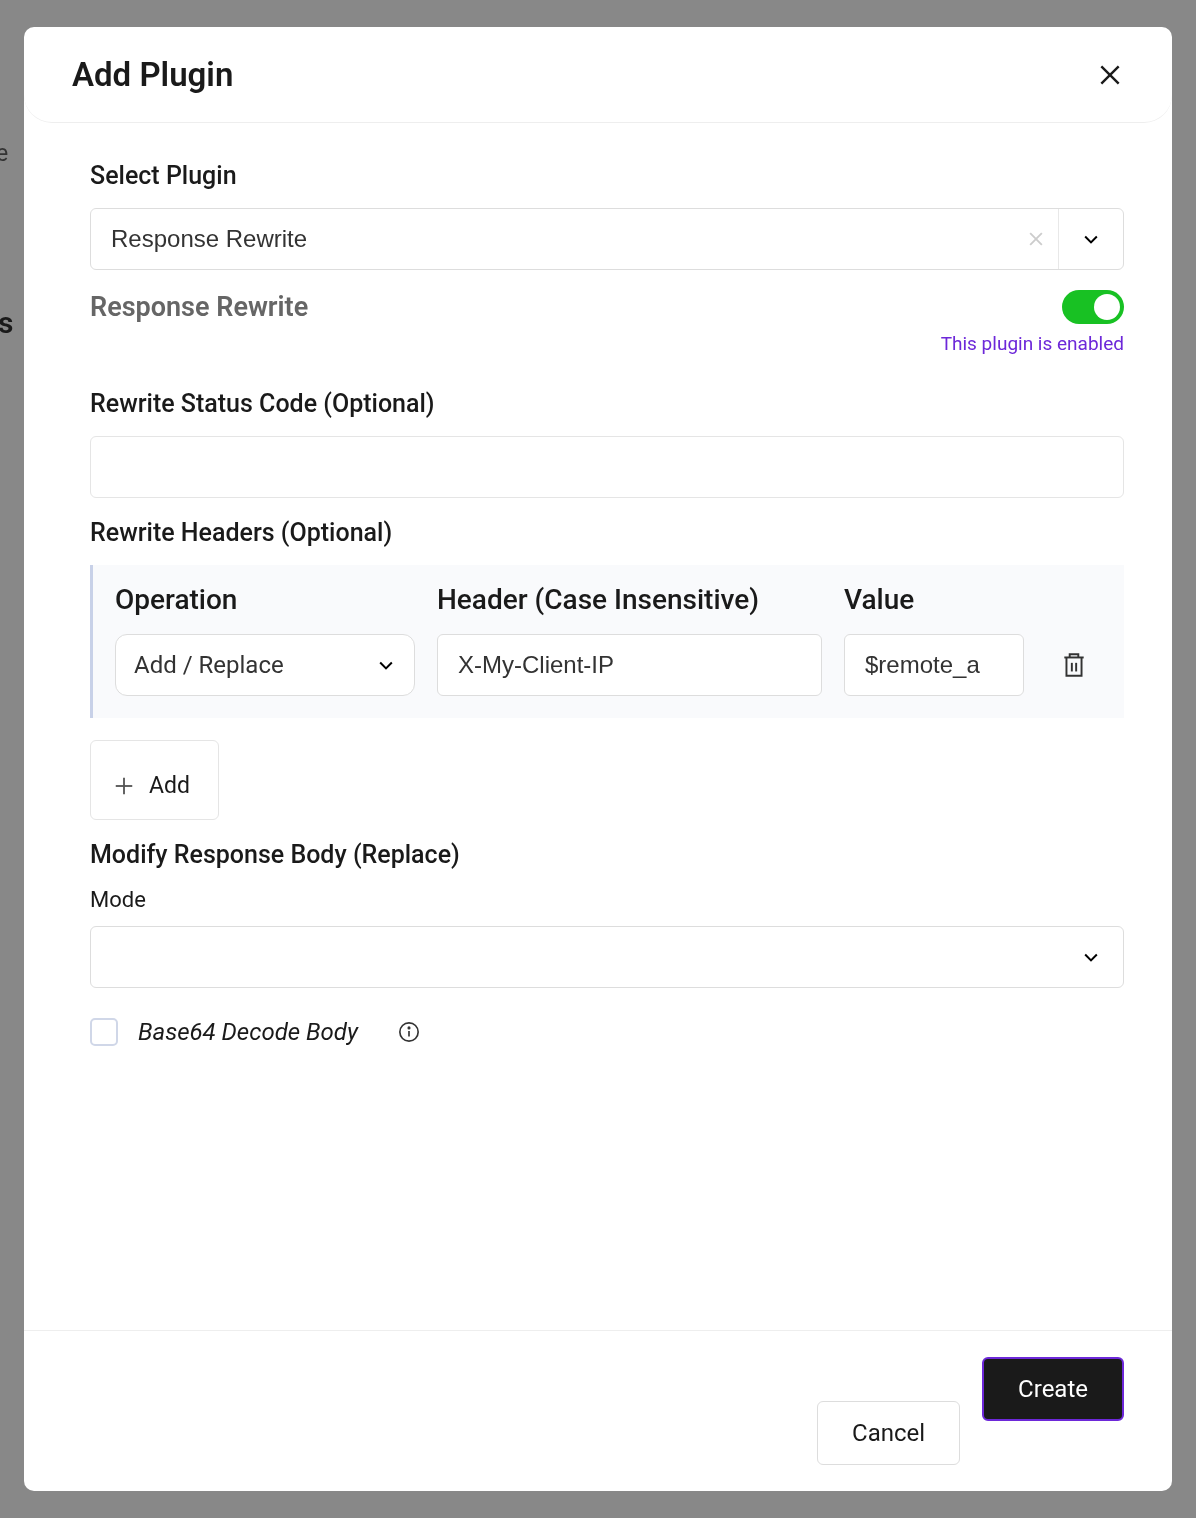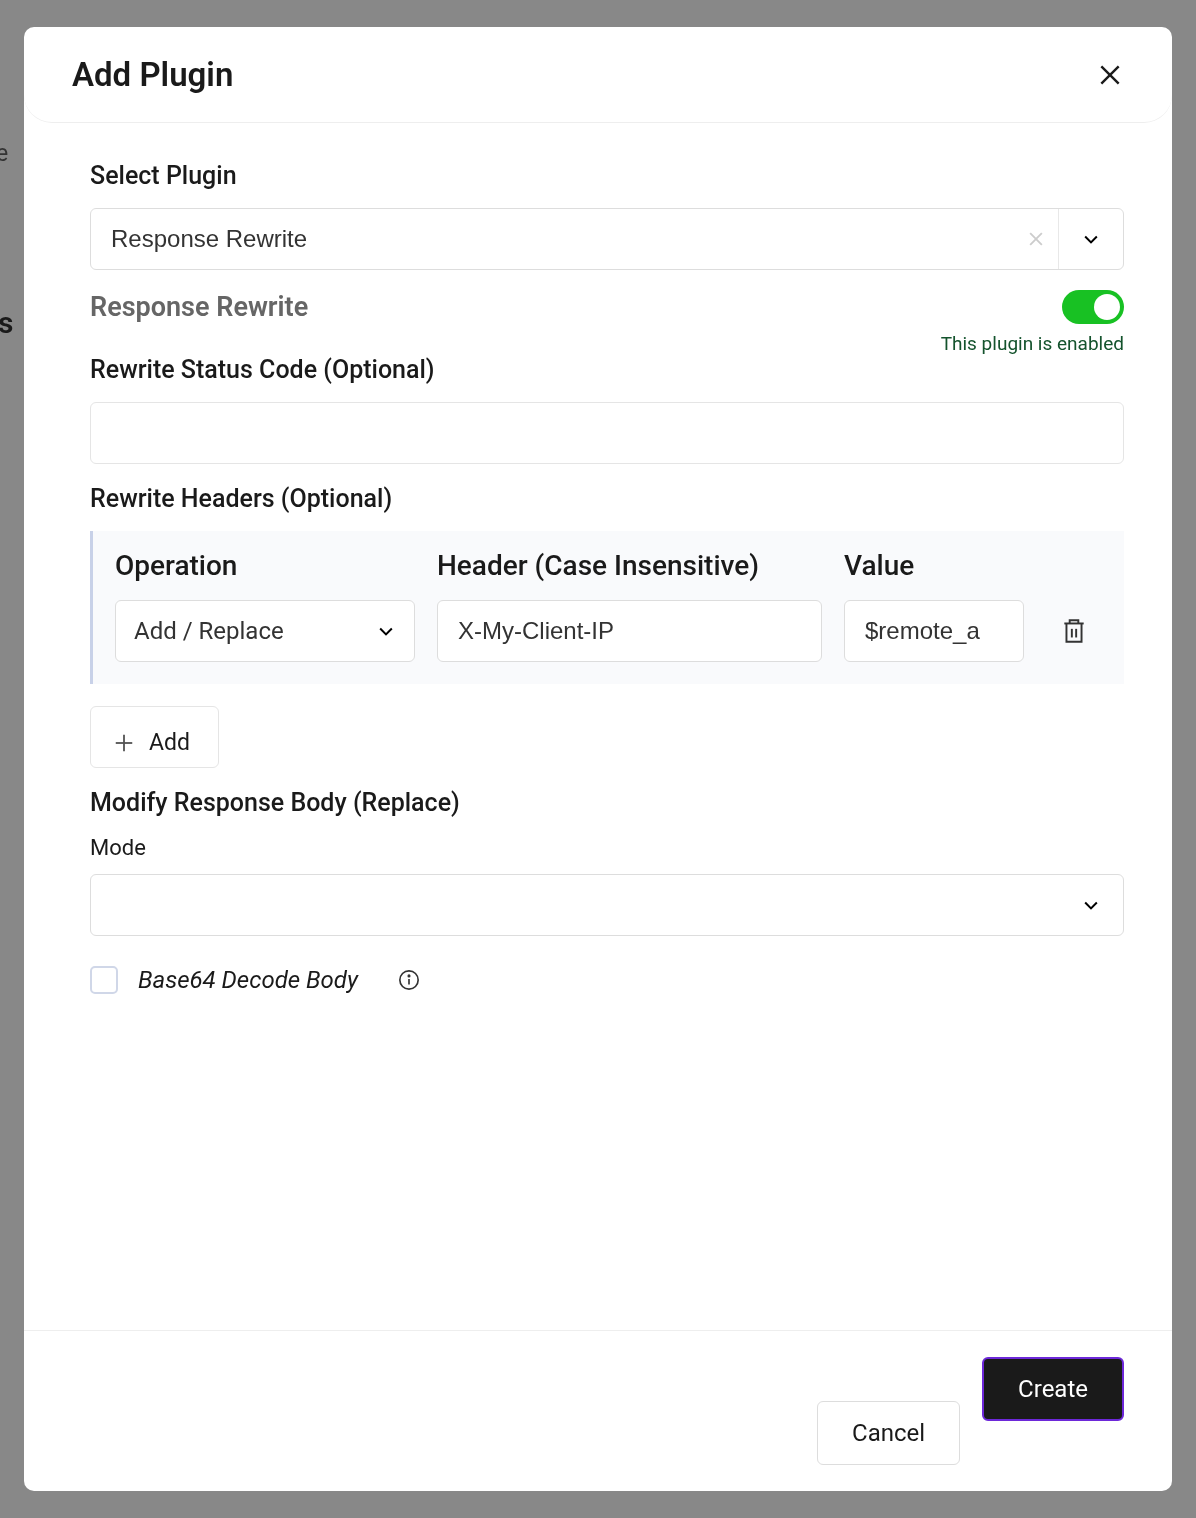--- a/index.html
+++ b/index.html
@@ -127,21 +127,22 @@
       height: 26px;
       border-radius: 50%;
       background: #fff;
       position: absolute;
       top: 4px;
       right: 4px;
     }
     .toggle-hint {
       text-align: right;
       font-size: 19px;
-      color: #14532d;
+      color: #6d28d9;
+      margin-bottom: 34px;
     }
     .text-input {
       width: 100%;
       height: 62px;
       border: 1px solid #e5e5e5;
       border-radius: 6px;
       padding: 0 20px;
       font-size: 24px;
       outline: none;
     }
@@ -156,21 +157,21 @@
       align-items: center;
     }
     .col-label {
       font-size: 28px;
       font-weight: 500;
       color: #1a1a1a;
     }
     .op-select {
       height: 62px;
       border: 1px solid #ddd;
-      border-radius: 6px;
+      border-radius: 12px;
       background: #fff;
       display: flex;
       align-items: center;
       padding: 0 18px;
       justify-content: space-between;
       cursor: pointer;
     }
     .op-select-value {
       font-size: 24px;
       color: #333;
@@ -189,21 +190,21 @@
     .trash {
       display: flex;
       align-items: center;
       justify-content: center;
       cursor: pointer;
       color: #333;
     }
     .trash svg { width: 26px; height: 28px; }
     .add-btn {
       margin-top: 22px;
-      height: 62px;
+      height: 80px;
       border: 1px solid #e5e5e5;
       border-radius: 6px;
       background: #fff;
       display: inline-flex;
       align-items: center;
       padding: 11px 28px 0 22px;
       cursor: pointer;
       gap: 14px;
     }
     .add-btn svg { width: 22px; height: 22px; color: #555; }

